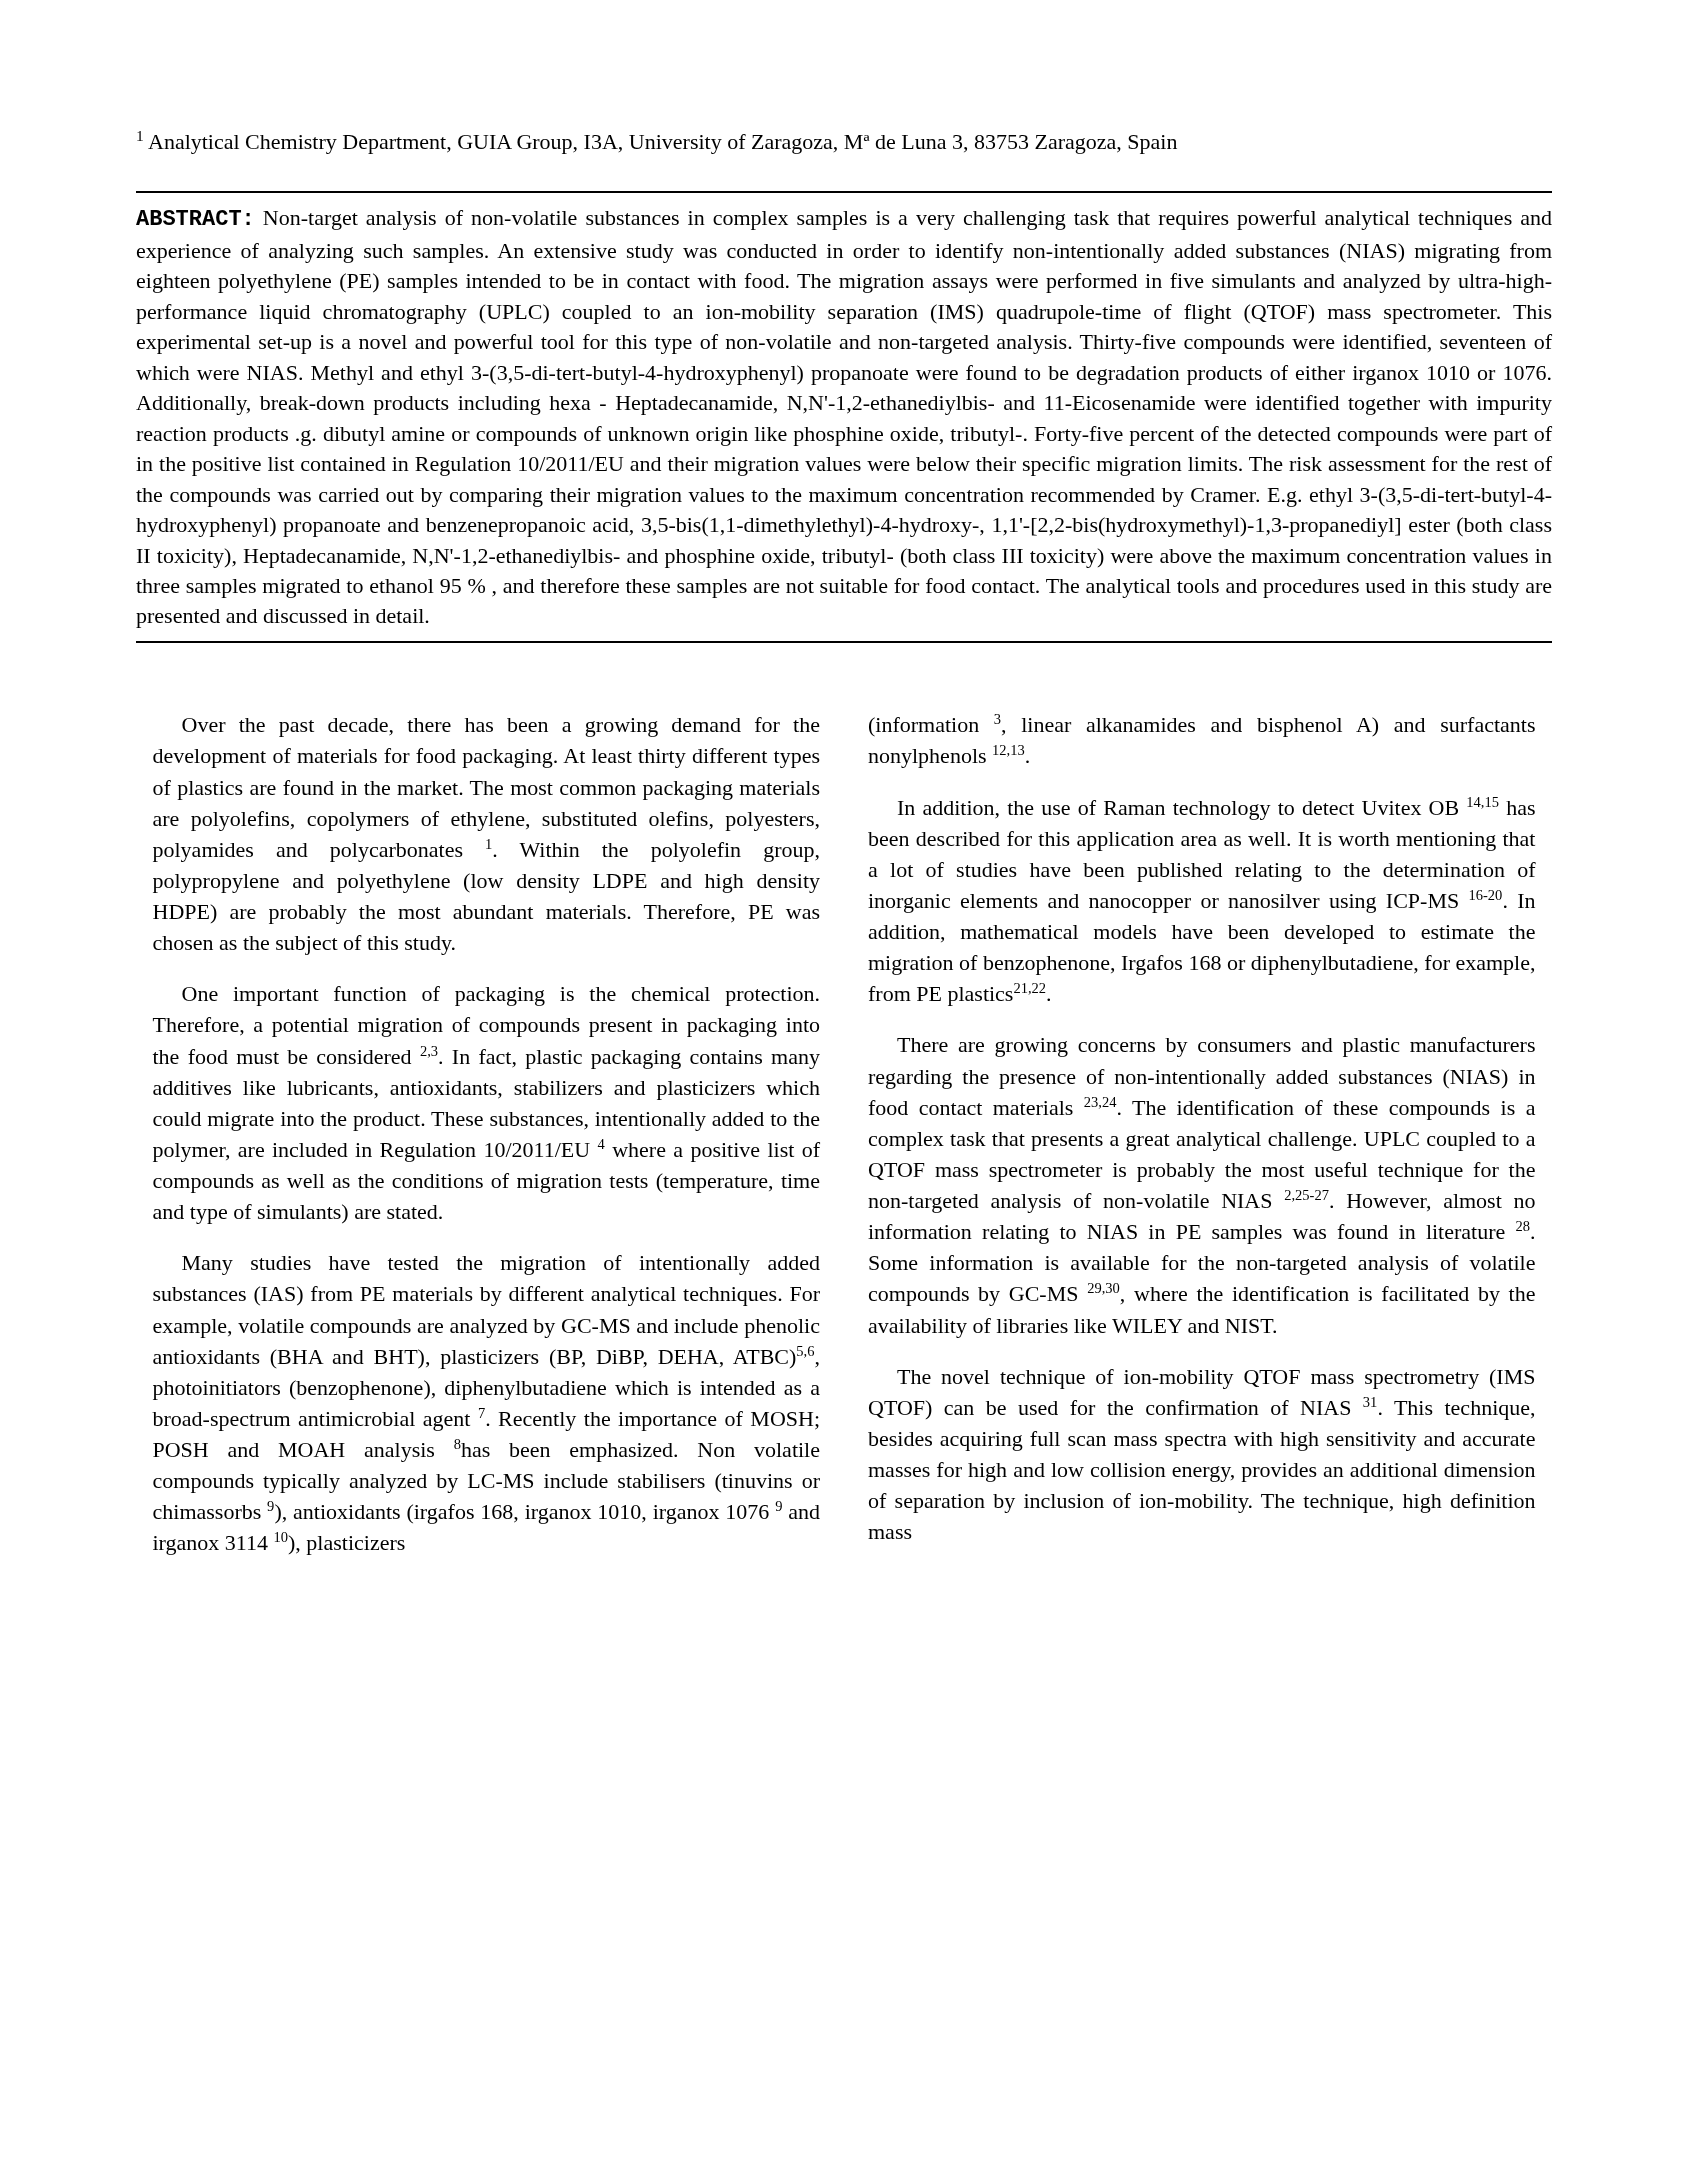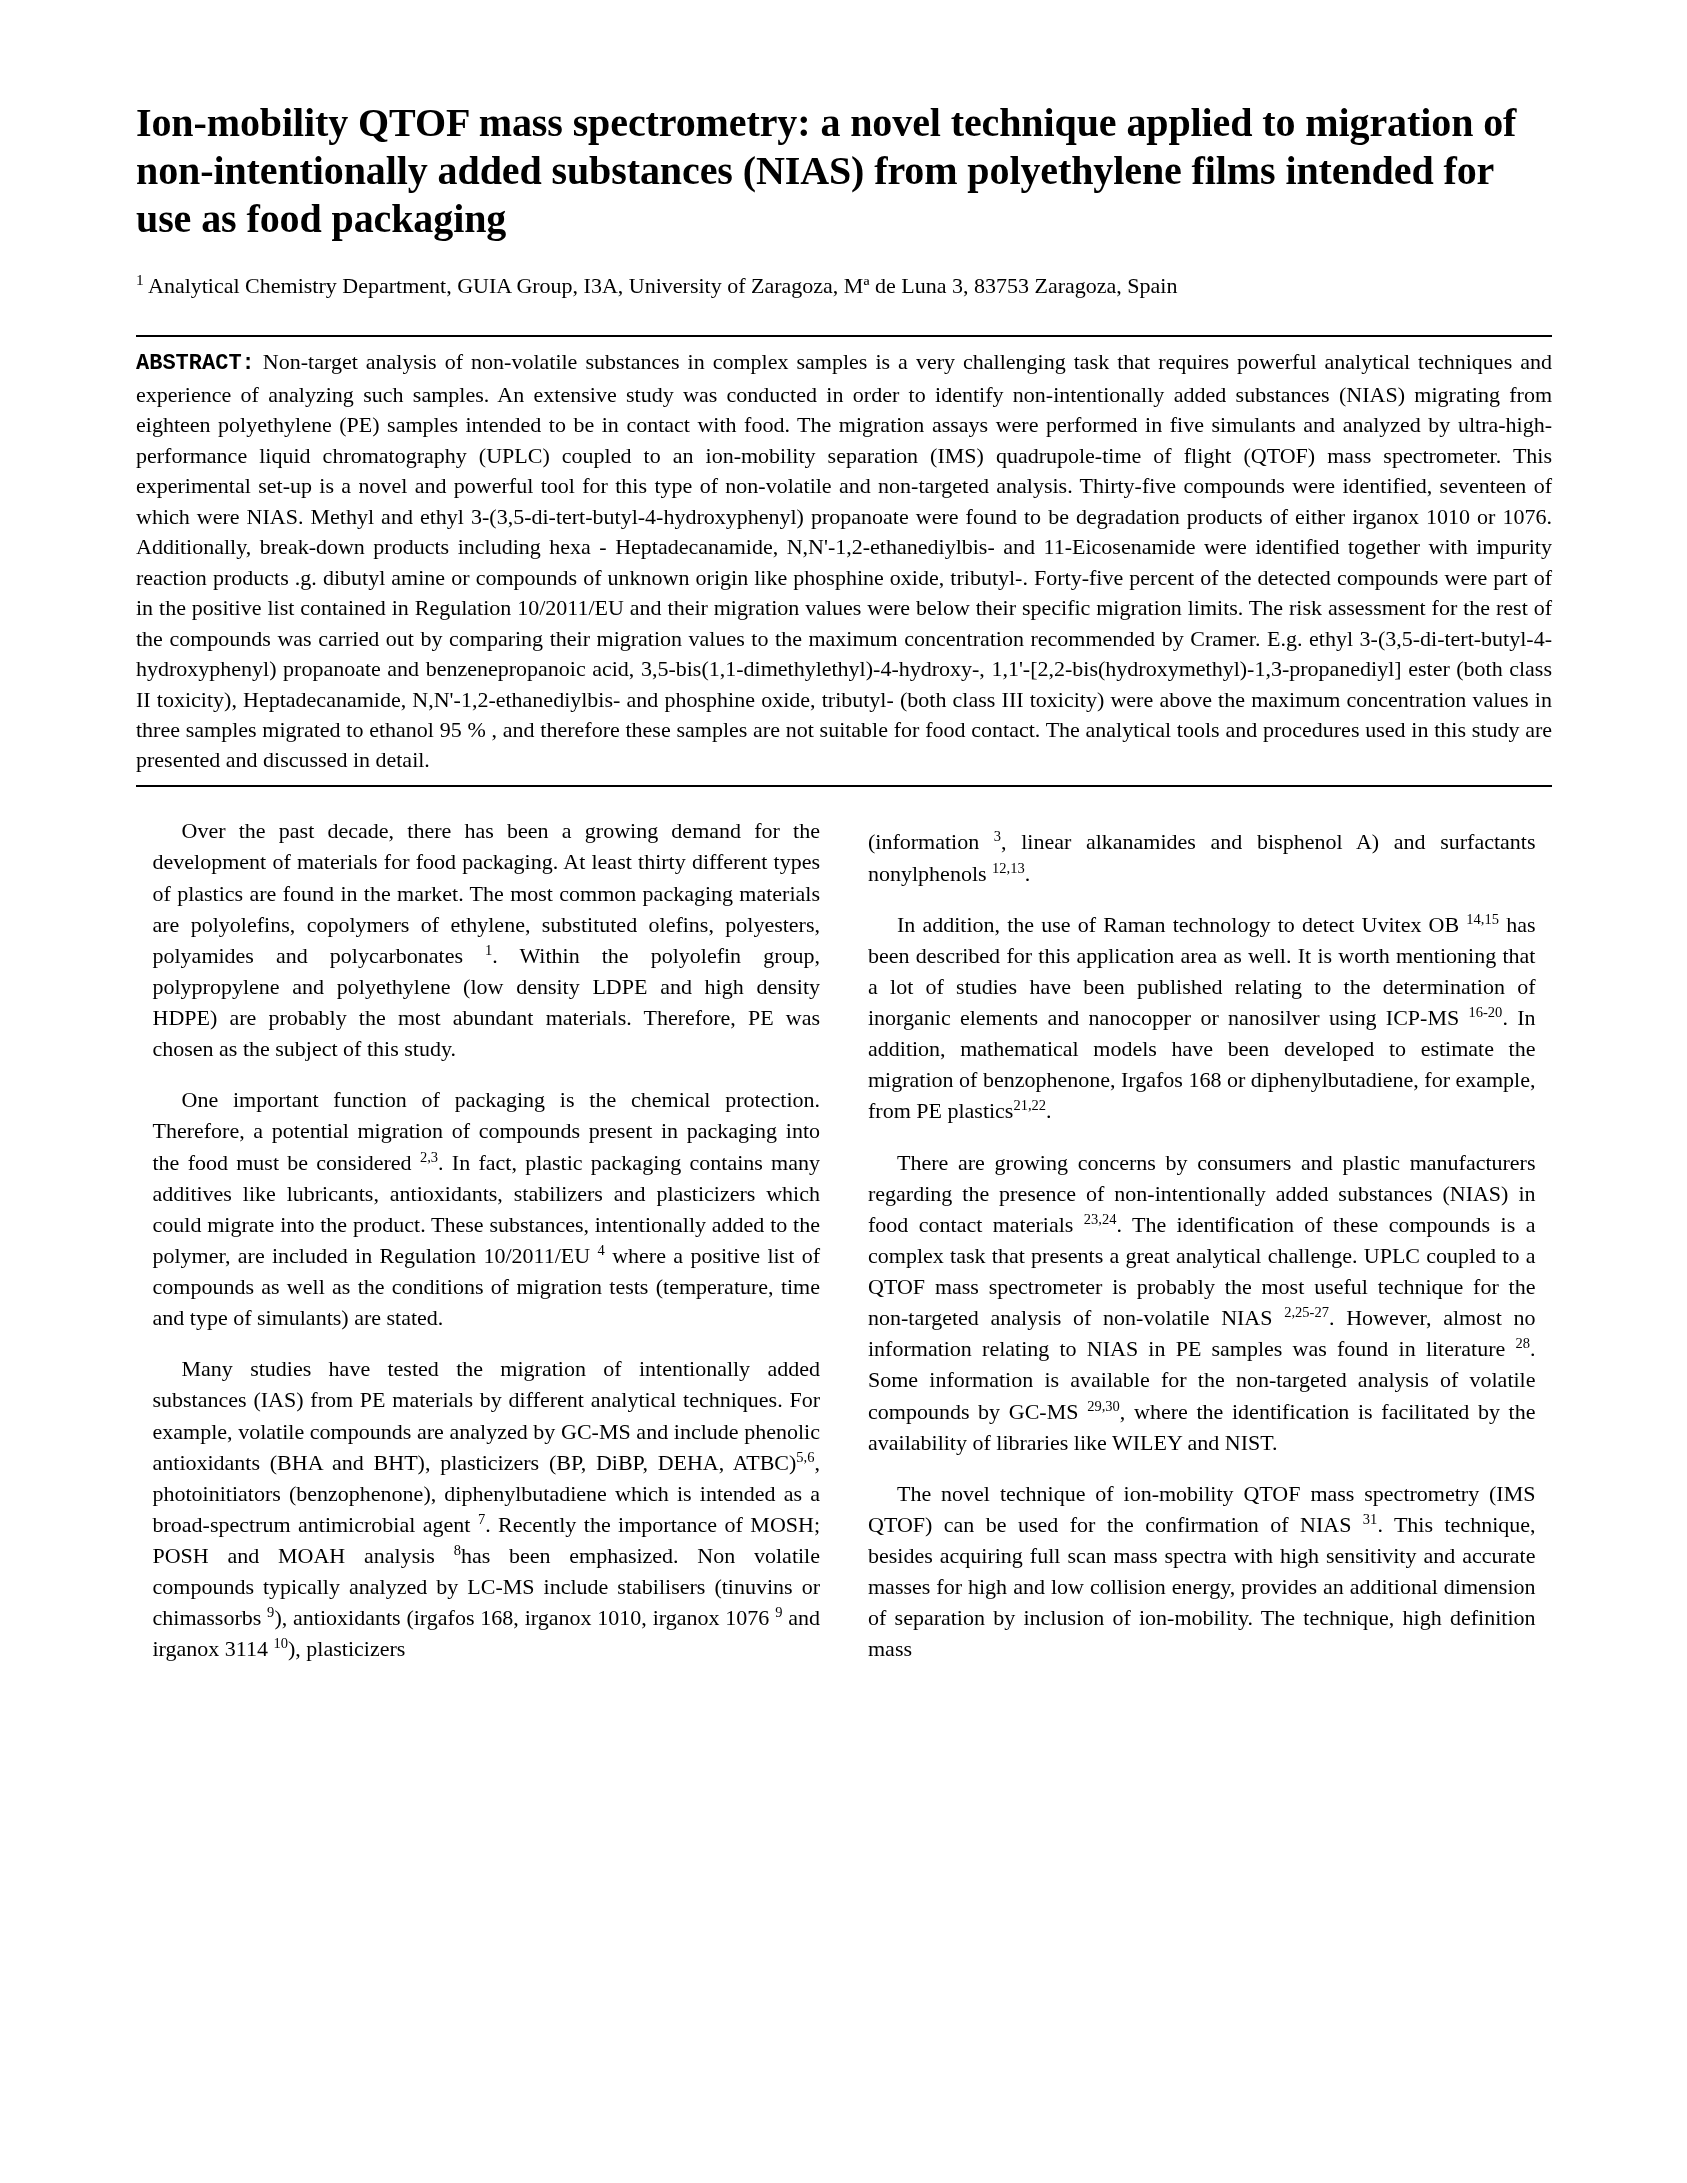--- a/index.html
+++ b/index.html
@@ -71,25 +71,24 @@
     margin: 0;
     hyphens: manual;
   }
   .abstract-label {
     font-weight: bold;
     font-family: Liberation Mono, monospace;
   }
 
   
   .columns {
-    margin-top: 28px;
+    margin-top: 66px;
     display: flex;
     gap: 48px;
     padding: 0 16.5px;
-    align-items: flex-end;
   }
   .col {
     flex: 1 1 0;
     min-width: 0;
   }
   .body-par {
     font-size: 22px;
     line-height: 1.415;
     text-align: justify;
     text-justify: inter-word;
@@ -99,21 +98,20 @@
   }
   .body-par:last-child { margin-bottom: 0; }
   .body-par.no-indent { text-indent: 0; }
   .body-par sup { font-size: 0.66em; }
 </style>
 </head>
 <body>
 
 <div class="page">
 
-  <h1 class="title">Ion-mobility QTOF mass spectrometry: a novel technique applied to migration of non-intentionally added substances (NIAS) from polyethylene films intended for use as food packaging</h1>
 
 
   <div class="affiliations">
       <div class="affil"><sup>1</sup><span> Analytical Chemistry Department, GUIA Group, I3A, University of Zaragoza, Mª de Luna 3, 83753 Zaragoza, Spain</span></div>
     </div>
 
   <div class="abstract-block">
     <p class="abstract-text">
       <span class="abstract-label">ABSTRACT:</span><span> Non-target analysis of non-volatile substances in complex samples is a very challenging task that requires powerful analytical techniques and experience of analyzing such samples. An extensive study was conducted in order to identify non-intentionally added substances (NIAS) migrating from eighteen polyethylene (PE) samples intended to be in contact with food. The migration assays were performed in five simulants and analyzed by ultra-high-performance liquid chromatography (UPLC) coupled to an ion-mobility separation (IMS) quadrupole-time of flight (QTOF) mass spectrometer. This experimental set-up is a novel and powerful tool for this type of non-volatile and non-targeted analysis. Thirty-five compounds were identified, seventeen of which were NIAS. Methyl and ethyl 3-(3,5-di-tert-butyl-4-hydroxyphenyl) propanoate were found to be degradation products of either irganox 1010 or 1076. Additionally, break-down products including hexa - Heptadecanamide, N,N'-1,2-ethanediylbis- and 11-Eicosenamide were identified together with impurity reaction products .g. dibutyl amine or compounds of unknown origin like phosphine oxide, tributyl-. Forty-five percent of the detected compounds were part of in the positive list contained in Regulation 10/2011/EU and their migration values were below their specific migration limits. The risk assessment for the rest of the compounds was carried out by comparing their migration values to the maximum concentration recommended by Cramer. E.g. ethyl 3-(3,5-di-tert-butyl-4-hydroxyphenyl) propanoate and benzenepropanoic acid, 3,5-bis(1,1-dimethylethyl)-4-hydroxy-, 1,1'-[2,2-bis(hydroxymethyl)-1,3-propanediyl] ester (both class II toxicity), Heptadecanamide, N,N'-1,2-ethanediylbis- and phosphine oxide, tributyl- (both class III toxicity) were above the maximum concentration values in three samples migrated to ethanol 95 % , and therefore these samples are not suitable for food contact. The analytical tools and procedures used in this study are presented and discussed in detail.</span>
     </p>

